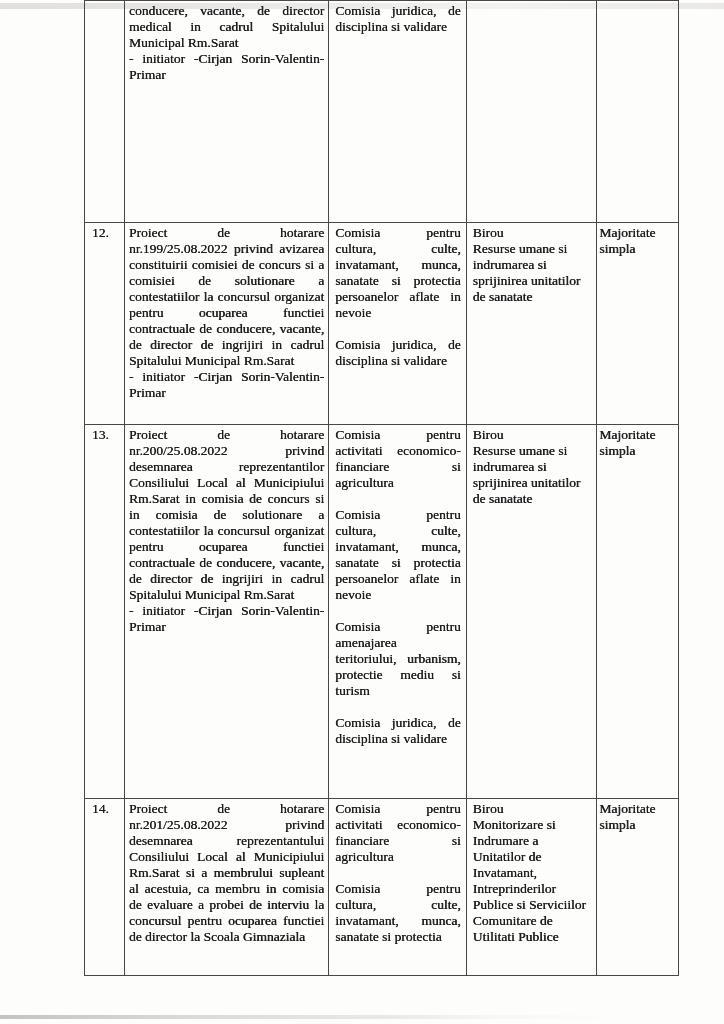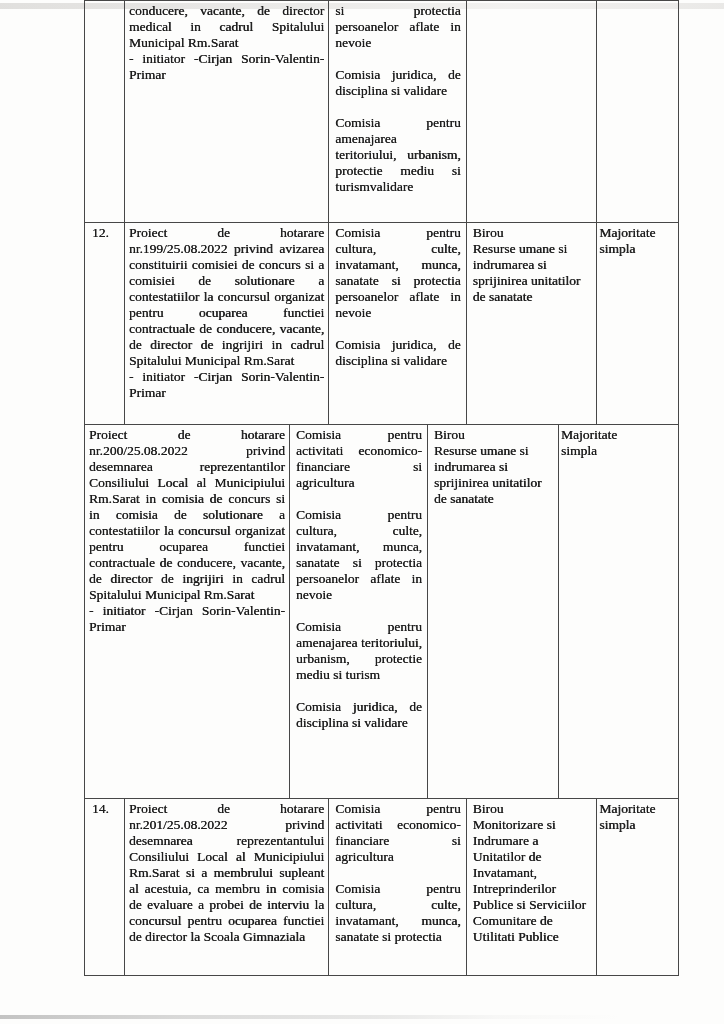--- a/index.html
+++ b/index.html
@@ -63,40 +63,39 @@
 
 <div class="scan-strip-top"></div>
 
 <div class="agenda-table">
   <div>
       <div class="agenda-row" style="height: 222px;">
         <div class="cell col-num"></div>
         <div class="cell col-project">conducere, vacante, de director medical in cadrul Spitalului Municipal Rm.Sarat
 - initiator -Cirjan Sorin-Valentin- Primar</div>
         <div class="cell col-comm">
-          <p>si protectia persoanelor aflate in nevoie</p>
           <p>Comisia juridica, de disciplina si validare</p>
-          <p>Comisia pentru amenajarea teritoriului, urbanism, protectie mediu si turismvalidare</p>
         </div>
         <div class="cell col-bureau"></div>
         <div class="cell col-majority"></div>
       </div>
       <div class="agenda-row" style="height: 202px;">
         <div class="cell col-num">12.</div>
         <div class="cell col-project">Proiect de hotarare nr.199/25.08.2022 privind avizarea constituirii comisiei de concurs si a comisiei de solutionare a contestatiilor la concursul organizat pentru ocuparea functiei contractuale de conducere, vacante, de director de ingrijiri in cadrul Spitalului Municipal Rm.Sarat
 - initiator -Cirjan Sorin-Valentin- Primar</div>
         <div class="cell col-comm">
           <p>Comisia pentru cultura, culte, invatamant, munca, sanatate si protectia persoanelor aflate in nevoie</p>
           <p>Comisia juridica, de disciplina si validare</p>
         </div>
         <div class="cell col-bureau">Birou
 Resurse umane si indrumarea si sprijinirea unitatilor de sanatate</div>
         <div class="cell col-majority">Majoritate simpla</div>
       </div>
       <div class="agenda-row" style="height: 374px;">
+        <div class="cell col-num">13.</div>
         <div class="cell col-project">Proiect de hotarare nr.200/25.08.2022 privind desemnarea reprezentantilor Consiliului Local al Municipiului Rm.Sarat in comisia de concurs si in comisia de solutionare a contestatiilor la concursul organizat pentru ocuparea functiei contractuale de conducere, vacante, de director de ingrijiri in cadrul Spitalului Municipal Rm.Sarat
 - initiator -Cirjan Sorin-Valentin- Primar</div>
         <div class="cell col-comm">
           <p>Comisia pentru activitati economico-financiare si agricultura</p>
           <p>Comisia pentru cultura, culte, invatamant, munca, sanatate si protectia persoanelor aflate in nevoie</p>
           <p>Comisia pentru amenajarea teritoriului, urbanism, protectie mediu si turism</p>
           <p>Comisia juridica, de disciplina si validare</p>
         </div>
         <div class="cell col-bureau">Birou
 Resurse umane si indrumarea si sprijinirea unitatilor de sanatate</div>

